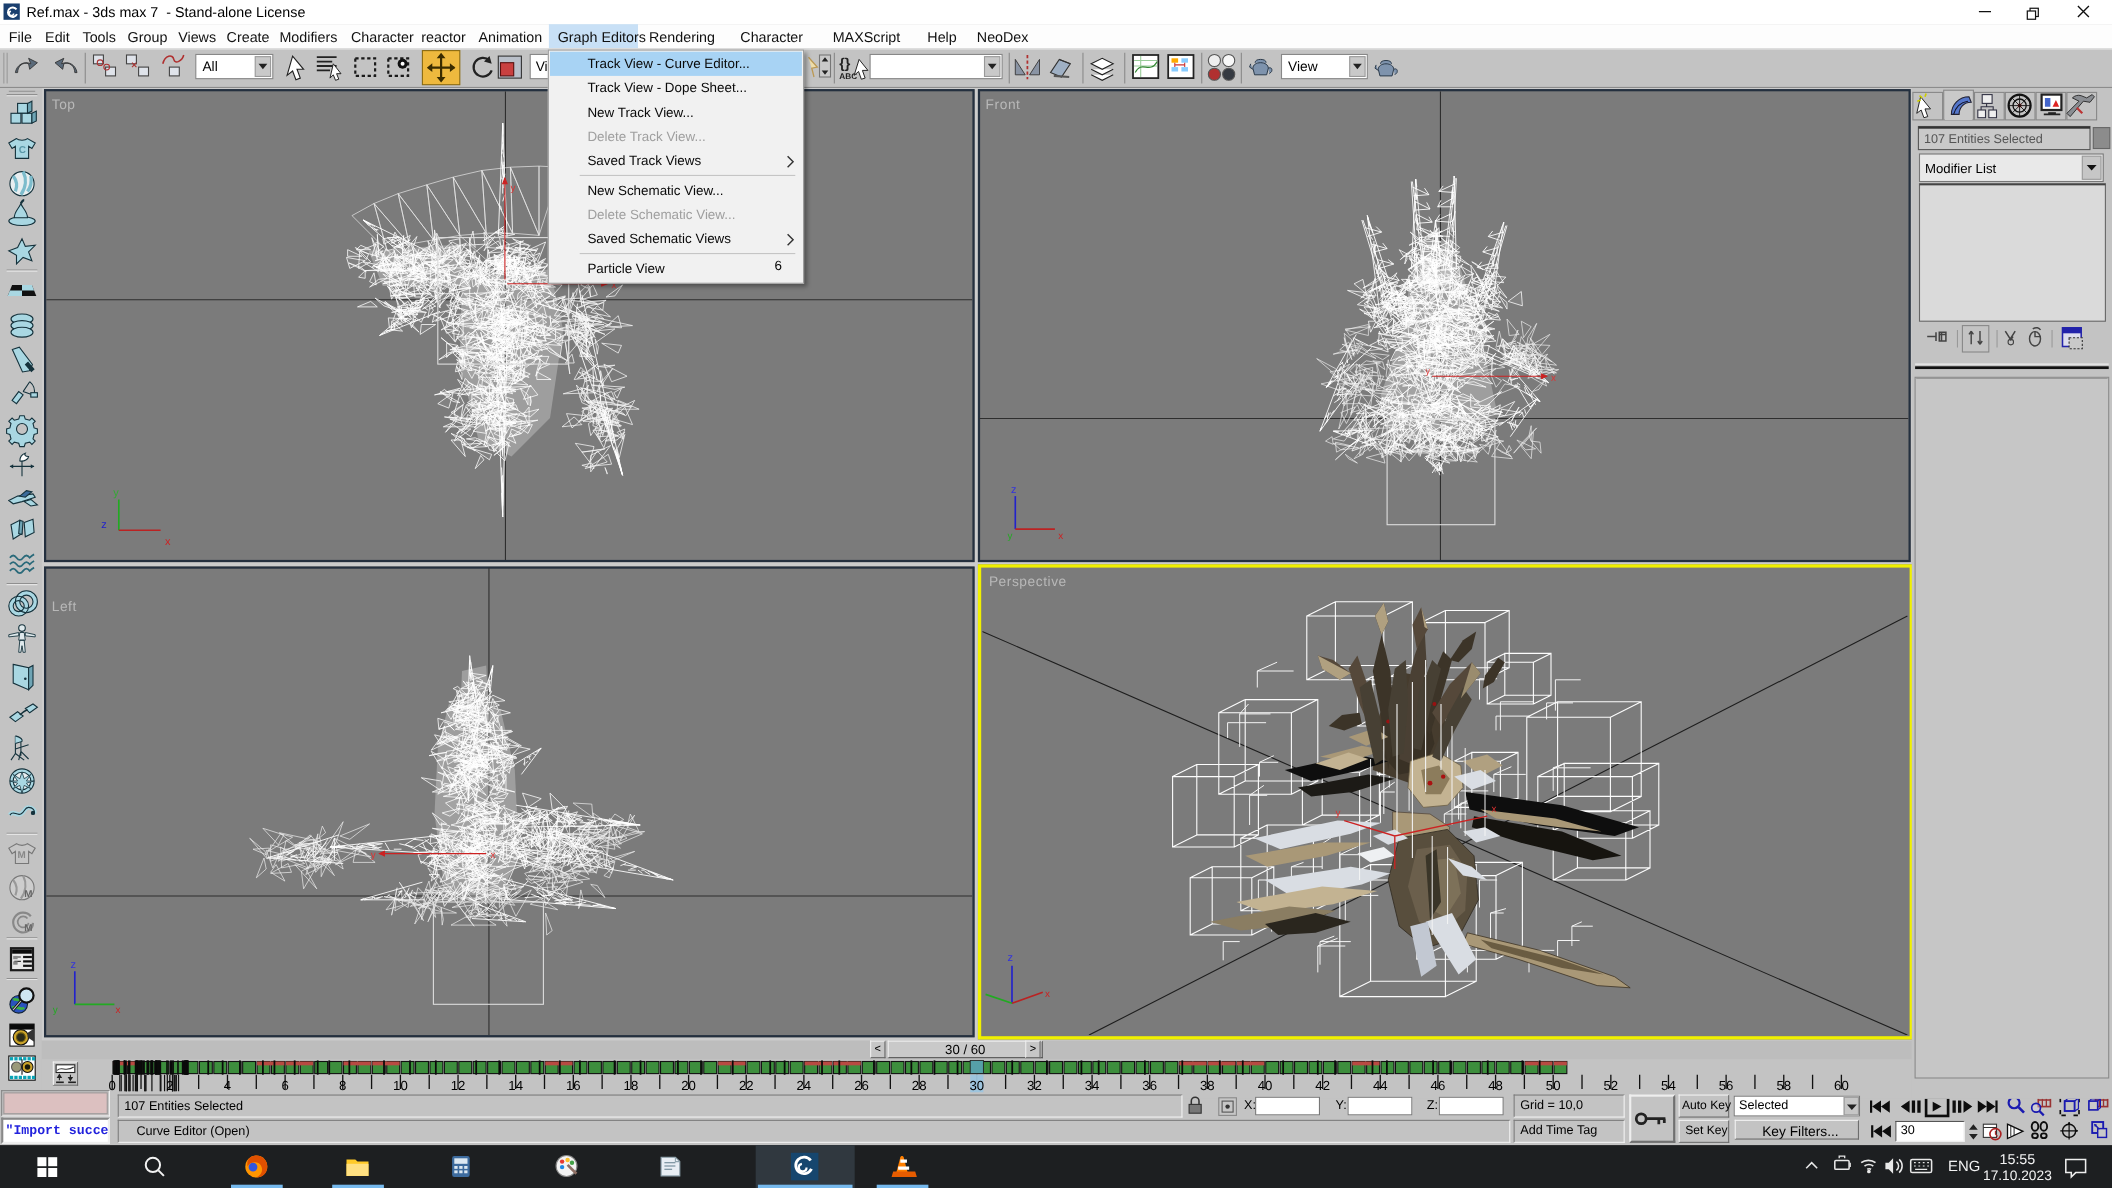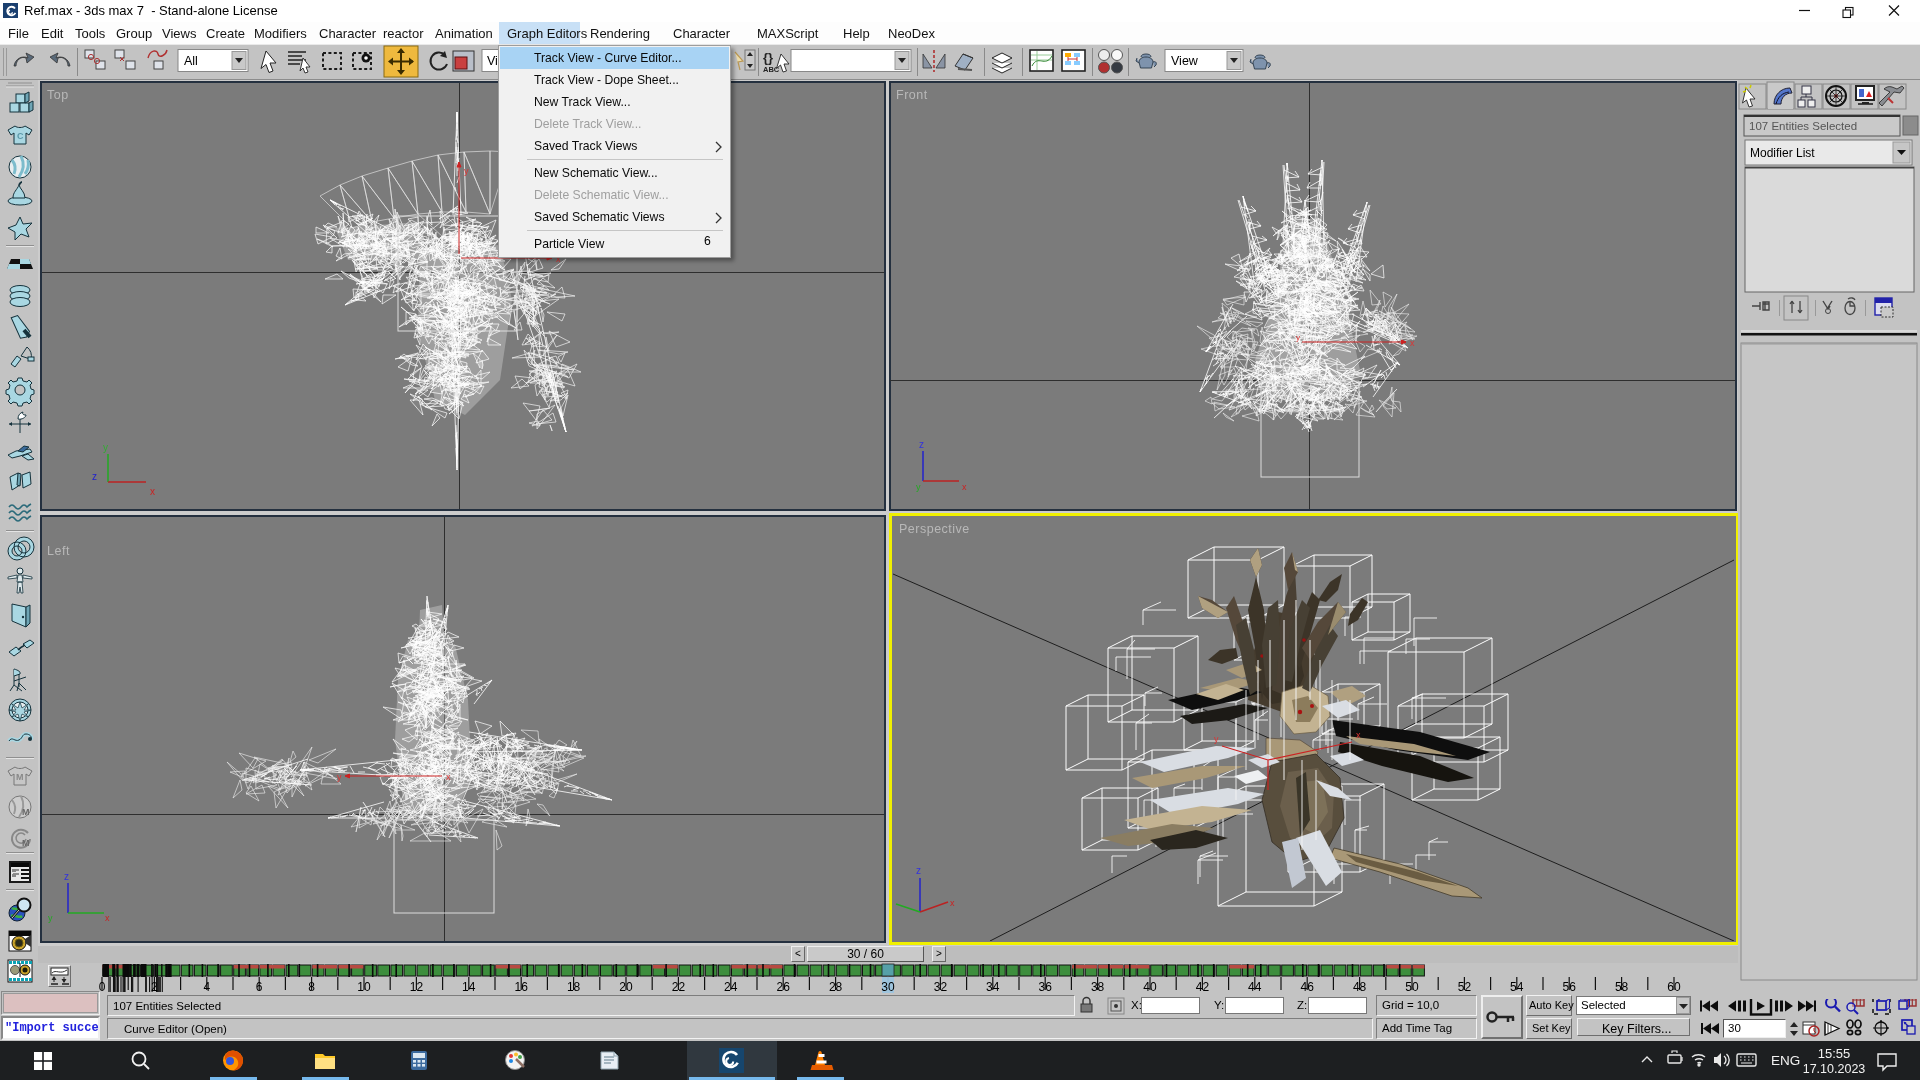--- a/index.html
+++ b/index.html
@@ -542,21 +542,21 @@
  <path d="M920 912l28-10" stroke="#b22" stroke-width="1.5" fill="none"></path>
     <path d="M920 912l-24-8" stroke="#2a2" stroke-width="1.5" fill="none"></path>
  <text x="916" y="874" font-size="10" fill="#33d">z</text>
     <text x="888" y="900" font-size="9" fill="#2a2">y</text>
     <text x="950" y="906" font-size="9" fill="#c22">x</text>
 </svg>
 <div class="abs vplab" style="left:899px;top:522px">Perspective</div>
 
 <div class="abs" id="tslider"></div>
 <div class="abs" style="left:791px;top:946px;width:14px;height:16px;background:#c6c6c6;border:1px solid;border-color:#eee #666 #666 #eee;text-align:center;font-size:10px;line-height:14px">&lt;</div>
-<div class="abs" style="left:807px;top:946px;width:117px;height:16px;background:#c9c9c9;border:1px solid;border-color:#eee #555 #555 #eee;text-align:center;font-size:12px;line-height:15px;color:#000">30 / 60</div>
+<div class="abs" style="left:807px;top:946px;width:141px;height:16px;background:#c9c9c9;border:1px solid;border-color:#eee #555 #555 #eee;text-align:center;font-size:12px;line-height:15px;color:#000">30 / 60</div>
 <div class="abs" style="left:932px;top:946px;width:14px;height:16px;background:#c6c6c6;border:1px solid;border-color:#eee #666 #666 #eee;text-align:center;font-size:10px;line-height:14px">&gt;</div>
 <div class="abs" id="trackbar"></div>
 <div class="abs rais" style="left:48px;top:965px;width:23px;height:22px;background:#c3c3c3"></div>
 <svg class="abs" style="left:50px;top:967px" width="20" height="18" viewBox="0 0 20 18">
     <rect x="1" y="1" width="17" height="7" fill="#fff" stroke="#222"></rect>
     <path d="M2 6c4-4 8 2 15-3" stroke="#333" fill="none"></path>
     <path d="M4 10v5M14 15v-5" stroke="#222"></path>
     <path d="M4 9l-2.5 4h5zM14 16l-2.5-4h5z" fill="#222"></path>
     <path d="M1 17h7M12 17h7" stroke="#222" stroke-width="1.6"></path>
   </svg>

